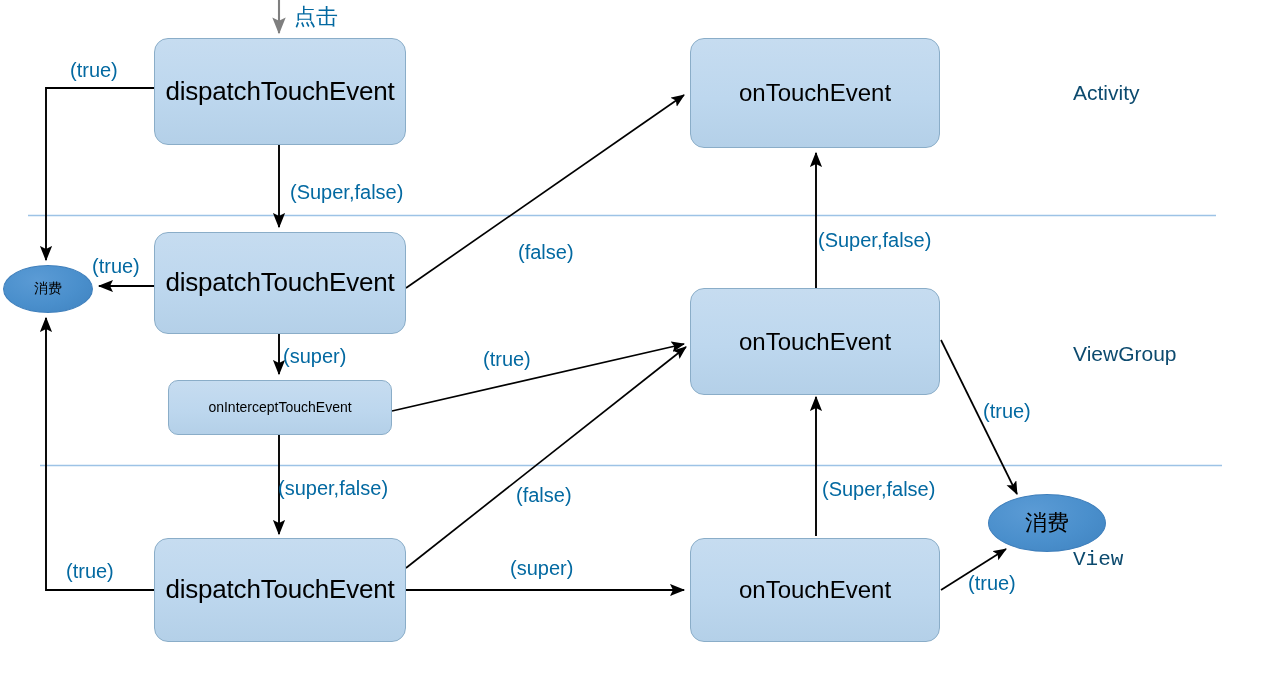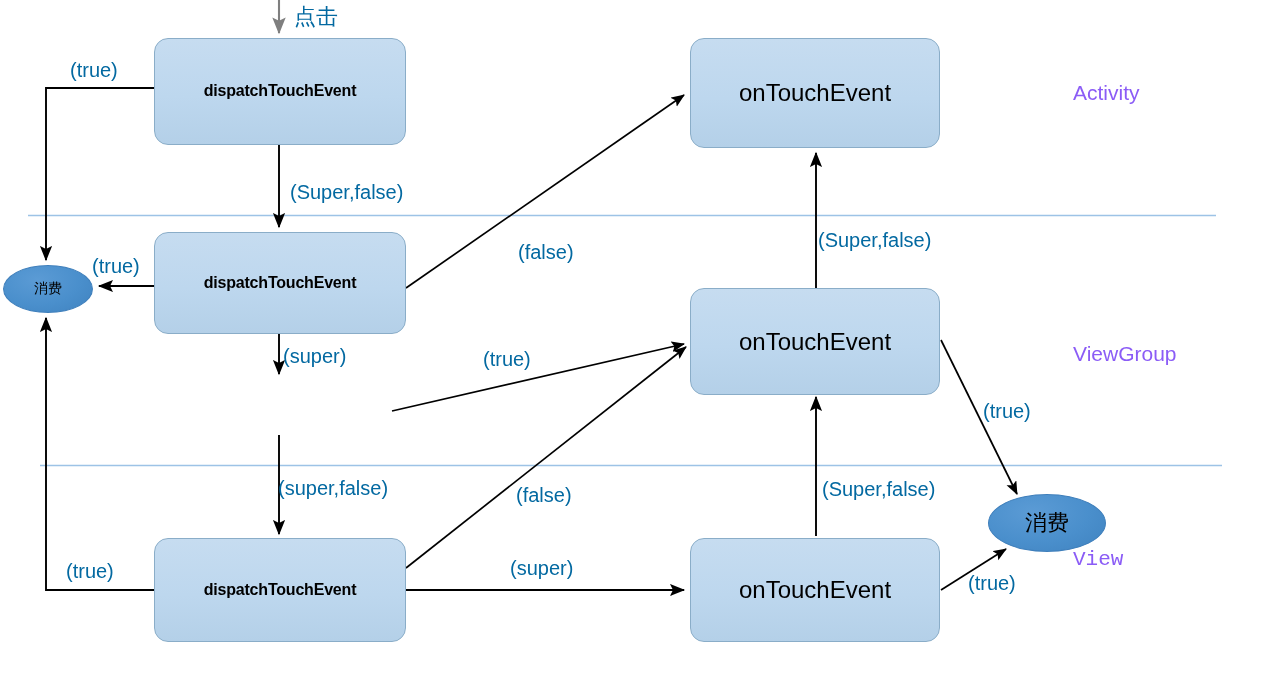--- a/index.html
+++ b/index.html
@@ -32,22 +32,22 @@
     align-items: center;
     justify-content: center;
     text-align: center;
     background: linear-gradient(180deg, #c6dcf0 0%, #bdd7ee 55%, #b4d0e8 100%);
     border: 1px solid #8aadc8;
     border-radius: 14px;
     color: #000000;
     line-height: 1.15;
   }
   .node.dispatch {
-    font-weight: bold;
-    font-size: 16px;
+    font-weight: normal;
+    font-size: 26px;
     letter-spacing: -0.2px;
   }
   .node.ontouch {
     font-weight: normal;
     font-size: 24px;
   }
   .node.intercept {
     font-weight: normal;
     font-size: 14px;
     border-radius: 10px;
@@ -60,21 +60,21 @@
     justify-content: center;
     text-align: right;
     background: radial-gradient(ellipse at 38% 30%, #5b9bd5 0%, #4a8fcc 55%, #3f82bf 100%);
     border: 1px solid #3f7fbb;
     border-radius: 50%;
     color: #000000;
   }
   .lane-label {
     position: absolute;
     font-size: 21px;
-    color: #8b5cf6;
+    color: #0c4a6e;
     white-space: nowrap;
   }
   .edge-label {
     position: absolute;
     font-size: 20px;
     color: #0369a1;
     white-space: nowrap;
   }
   .edge-label.cn {
     font-size: 22px;
@@ -128,20 +128,21 @@
 
     <line x1="941" y1="590" x2="1006" y2="549" stroke="#000000" stroke-width="1.7" marker-end="url(#ah)"></line>
   </svg>
 
   <div class="node dispatch" style="left:154px; top:38px; width:252px; height:107px;">dispatchTouchEvent</div>
 
   <div class="node ontouch" style="left:690px; top:38px; width:250px; height:110px;">onTouchEvent</div>
 
   <div class="node dispatch" style="left:154px; top:232px; width:252px; height:102px;">dispatchTouchEvent</div>
 
+  <div class="node intercept" style="left:168px; top:380px; width:224px; height:55px;">onInterceptTouchEvent</div>
 
   <div class="node ontouch" style="left:690px; top:288px; width:250px; height:107px;">onTouchEvent</div>
 
   <div class="node dispatch" style="left:154px; top:538px; width:252px; height:104px;">dispatchTouchEvent</div>
 
   <div class="node ontouch" style="left:690px; top:538px; width:250px; height:104px;">onTouchEvent</div>
 
   <div class="ellipse" style="left:3px; top:265px; width:90px; height:48px; font-size:14px;">消费</div>
 
   <div class="ellipse" style="left:988px; top:494px; width:118px; height:58px; font-size:22px;">消费</div>

